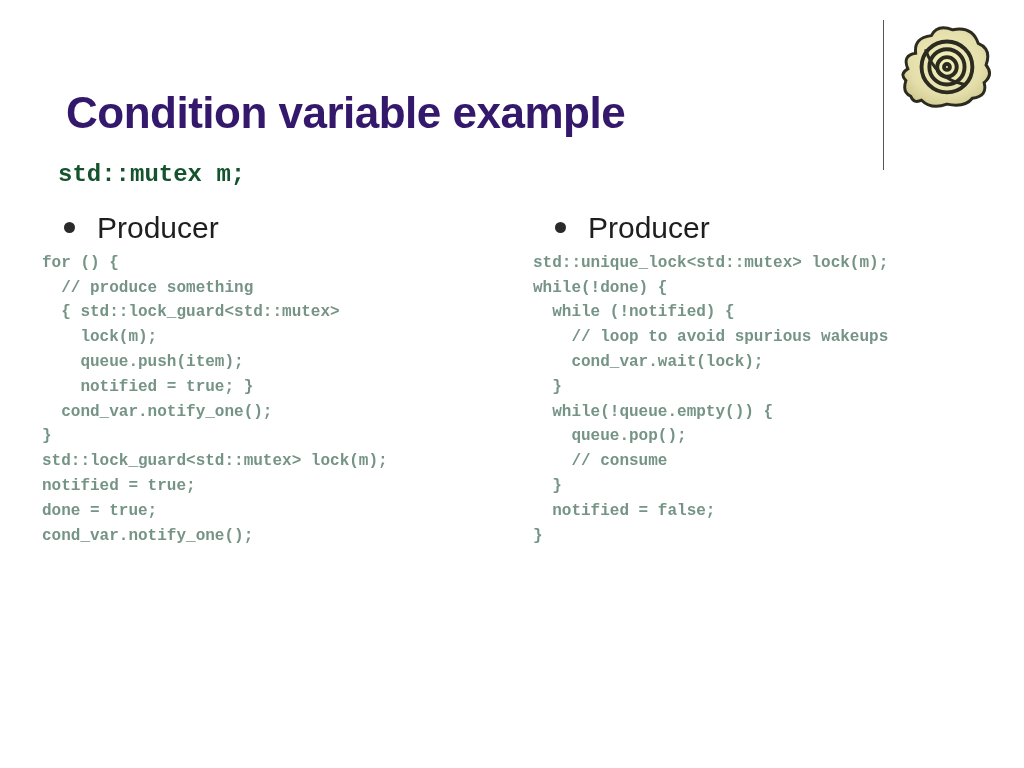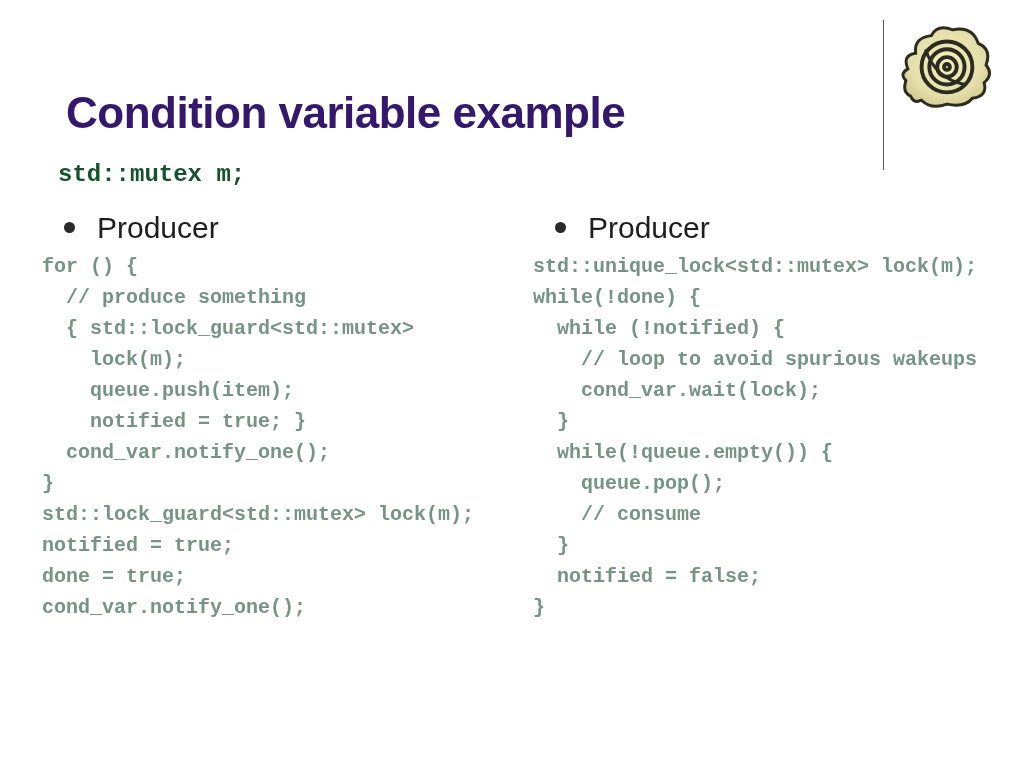--- a/index.html
+++ b/index.html
@@ -69,21 +69,21 @@
     height: 11px;
     border-radius: 50%;
     background: #2a2a2a;
     margin-right: 22px;
     flex: none;
   }
   .code {
     font-family: "Courier New", Courier, monospace;
     font-weight: bold;
     color: #759486;
-    font-size: 20px;
+    font-size: 16px;
     line-height: 1.55;
     white-space: pre;
     margin-left: 6px;
   }
   .snail-svg { display:block; }
 </style>
 </head>
 <body>
 
 <div class="slide">

